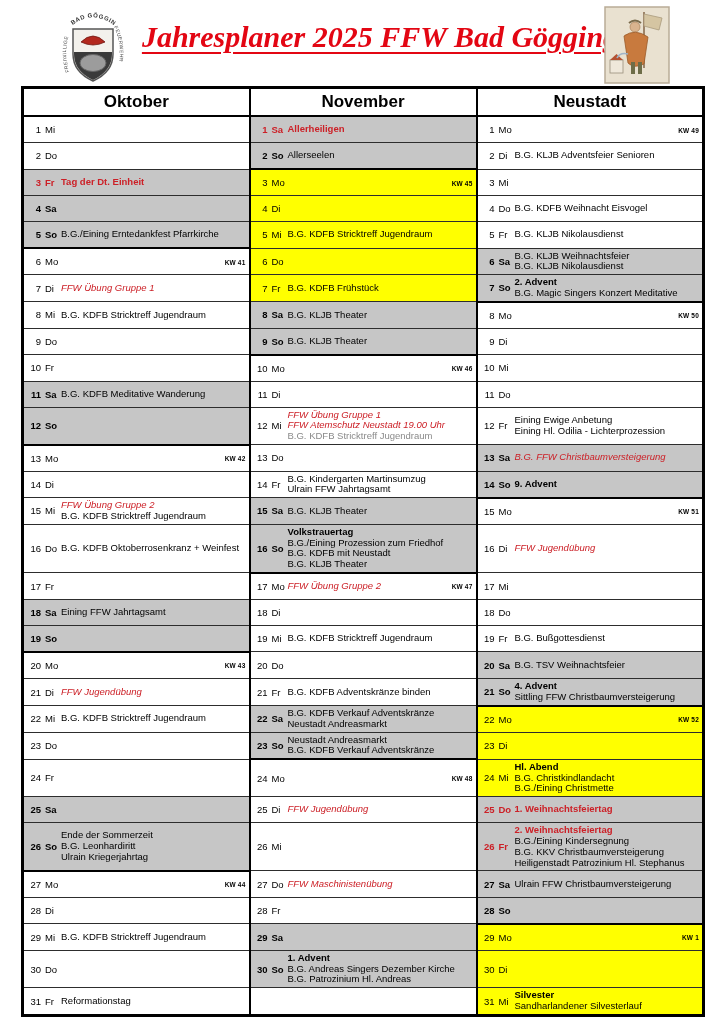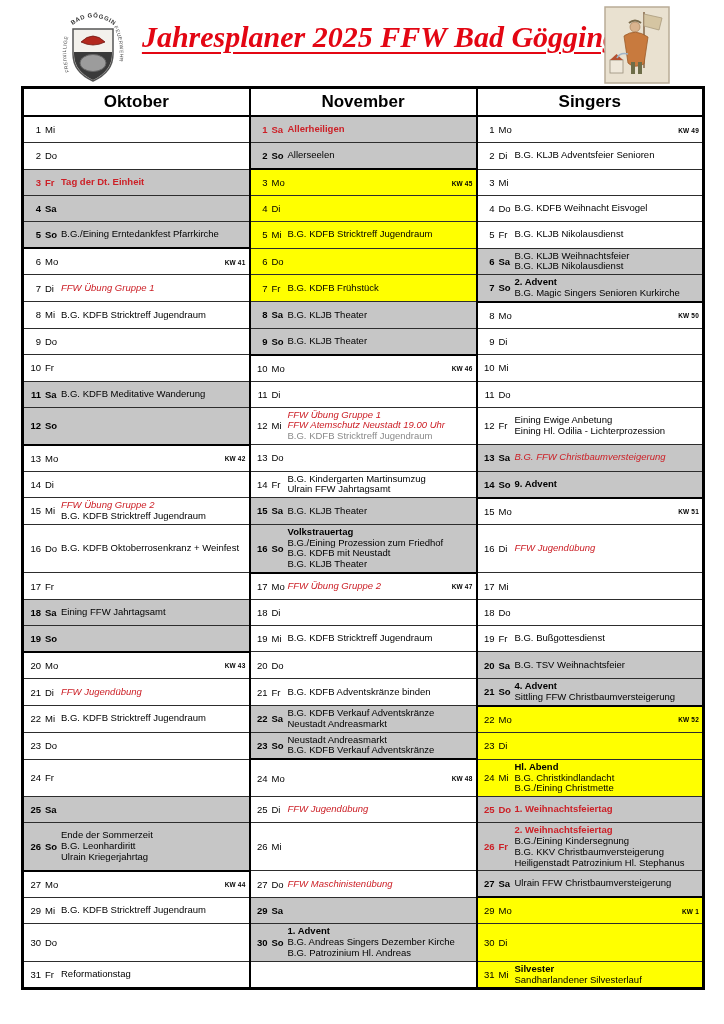--- a/index.html
+++ b/index.html
@@ -86,21 +86,21 @@
       <path d="M6,54 L12.5,48 L19,54 Z" fill="#b45131"></path>
       <path d="M24,48 Q16,46 13,52" fill="none" stroke="#9fb4c8" stroke-width="1.6"></path>
     </svg>
   </div>
 
   <table class="cal">
     <thead>
       <tr>
           <th>Oktober</th>
           <th>November</th>
-          <th>Singers</th>
+          <th>Neustadt</th>
         </tr>
     </thead>
     <tbody>
         <tr>
           <td class="">
             <div class="cellwrap">
               <div class="daylabel ">
                 <span class="num">1</span>
                 <span class="wd">Mi</span>
               </div>
@@ -317,21 +317,21 @@
             </div>
           </td>
           <td class="gray">
             <div class="cellwrap">
               <div class="daylabel bold">
                 <span class="num">7</span>
                 <span class="wd">So</span>
               </div>
               <div class="lines">
                 <div class="line bold">2. Advent</div>
-                <div class="line ">B.G. Magic Singers Senioren Kurkirche</div>
+                <div class="line ">B.G. Magic Singers Konzert Meditative</div>
               </div>
             </div>
           </td>
         </tr>
         <tr>
           <td class="">
             <div class="cellwrap">
               <div class="daylabel ">
                 <span class="num">8</span>
                 <span class="wd">Mi</span>
@@ -990,20 +990,49 @@
           </td>
           <td class="gray">
             <div class="cellwrap">
               <div class="daylabel bold">
                 <span class="num">27</span>
                 <span class="wd">Sa</span>
               </div>
               <div class="lines">
                 <div class="line ">Ulrain FFW Christbaumversteigerung</div>
               </div>
+            </div>
+          </td>
+        </tr>
+        <tr>
+          <td class="">
+            <div class="cellwrap">
+              <div class="daylabel ">
+                <span class="num">28</span>
+                <span class="wd">Di</span>
+              </div>
+              <div class="lines"></div>
+            </div>
+          </td>
+          <td class="">
+            <div class="cellwrap">
+              <div class="daylabel ">
+                <span class="num">28</span>
+                <span class="wd">Fr</span>
+              </div>
+              <div class="lines"></div>
+            </div>
+          </td>
+          <td class="gray">
+            <div class="cellwrap">
+              <div class="daylabel bold">
+                <span class="num">28</span>
+                <span class="wd">So</span>
+              </div>
+              <div class="lines"></div>
             </div>
           </td>
         </tr>
         <tr>
           <td class="">
             <div class="cellwrap">
               <div class="daylabel ">
                 <span class="num">29</span>
                 <span class="wd">Mi</span>
               </div>

